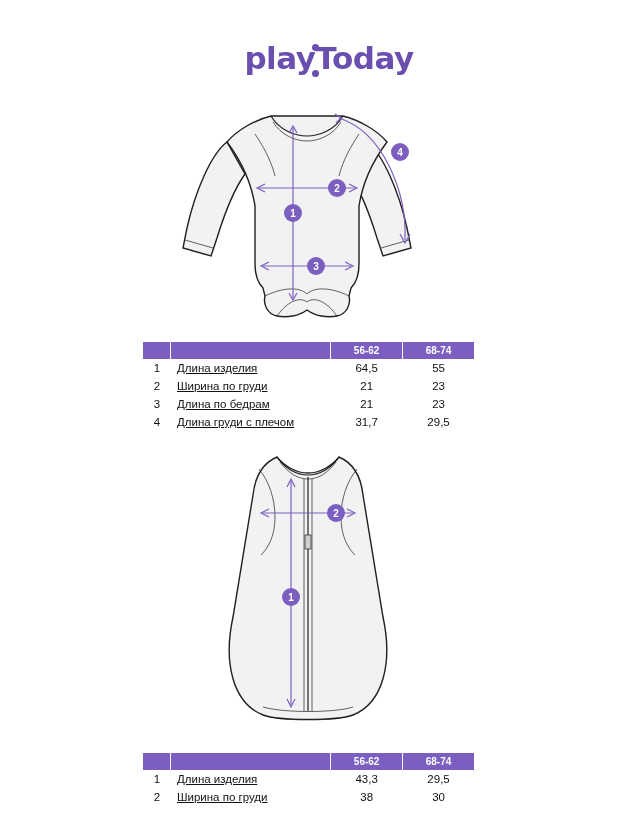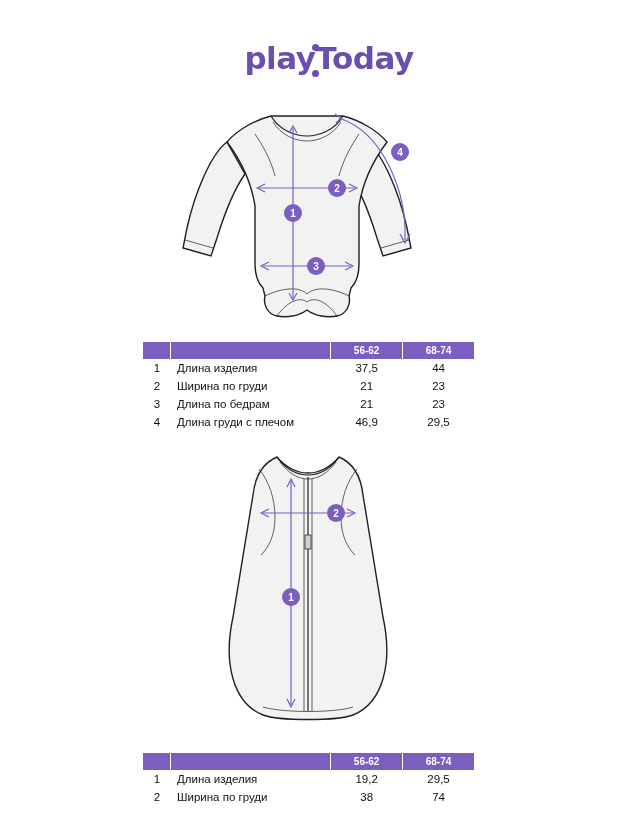--- a/index.html
+++ b/index.html
@@ -74,21 +74,21 @@
     border-right: 1px solid #ffffff;
   }
   .table thead th.blank { background: #7b5ec0; }
   .table tbody td {
     height: 18px;
     padding: 0 2px;
     font-size: 11.5px;
     color: #111;
   }
   .c-num  { width: 28px; text-align: center; color: #333; font-size: 11px; }
-  .c-name { width: 160px; text-align: left; padding-left: 6px !important; }
+  .c-name { width: 160px; text-align: left; padding-left: 6px !important; text-decoration: underline; }
   .c-val  { width: 72px; text-align: center; }
 
   .table-bodysuit { margin-top: 14px; }
   .table-sleepbag { margin-top: 16px; }
 
   
   .badge {
     fill: #7b5ec0;
   }
   .badge-text {
@@ -170,39 +170,39 @@
       <th class="c-num blank"></th>
       <th class="c-name blank"></th>
       <th class="c-val">56-62</th>
       <th class="c-val">68-74</th>
     </tr>
   </thead>
   <tbody>
     <tr>
       <td class="c-num">1</td>
       <td class="c-name">Длина изделия</td>
-      <td class="c-val">37,5</td>
-      <td class="c-val">44</td>
+      <td class="c-val">64,5</td>
+      <td class="c-val">55</td>
     </tr>
     <tr>
       <td class="c-num">2</td>
       <td class="c-name">Ширина по груди</td>
       <td class="c-val">21</td>
       <td class="c-val">23</td>
     </tr>
     <tr>
       <td class="c-num">3</td>
       <td class="c-name">Длина по бедрам</td>
       <td class="c-val">21</td>
       <td class="c-val">23</td>
     </tr>
     <tr>
       <td class="c-num">4</td>
       <td class="c-name">Длина груди с плечом</td>
-      <td class="c-val">46,9</td>
+      <td class="c-val">31,7</td>
       <td class="c-val">29,5</td>
     </tr>
   </tbody>
 </table>
 
 <div class="illus illus-sleepbag">
   <svg width="300" height="290" viewBox="0 0 300 290">
 
     <path class="garment-fill" d="M118,10 C104,16 96,30 94,48 L74,170 C64,216 74,256 104,268
       C120,274 178,274 194,268 C224,256 234,216 224,170 L204,48 C202,30 194,16 180,10
@@ -241,23 +241,23 @@
       <th class="c-num blank"></th>
       <th class="c-name blank"></th>
       <th class="c-val">56-62</th>
       <th class="c-val">68-74</th>
     </tr>
   </thead>
   <tbody>
     <tr>
       <td class="c-num">1</td>
       <td class="c-name">Длина изделия</td>
-      <td class="c-val">19,2</td>
+      <td class="c-val">43,3</td>
       <td class="c-val">29,5</td>
     </tr>
     <tr>
       <td class="c-num">2</td>
       <td class="c-name">Ширина по груди</td>
       <td class="c-val">38</td>
-      <td class="c-val">74</td>
+      <td class="c-val">30</td>
     </tr>
   </tbody>
 </table>
 
 </body></html>

